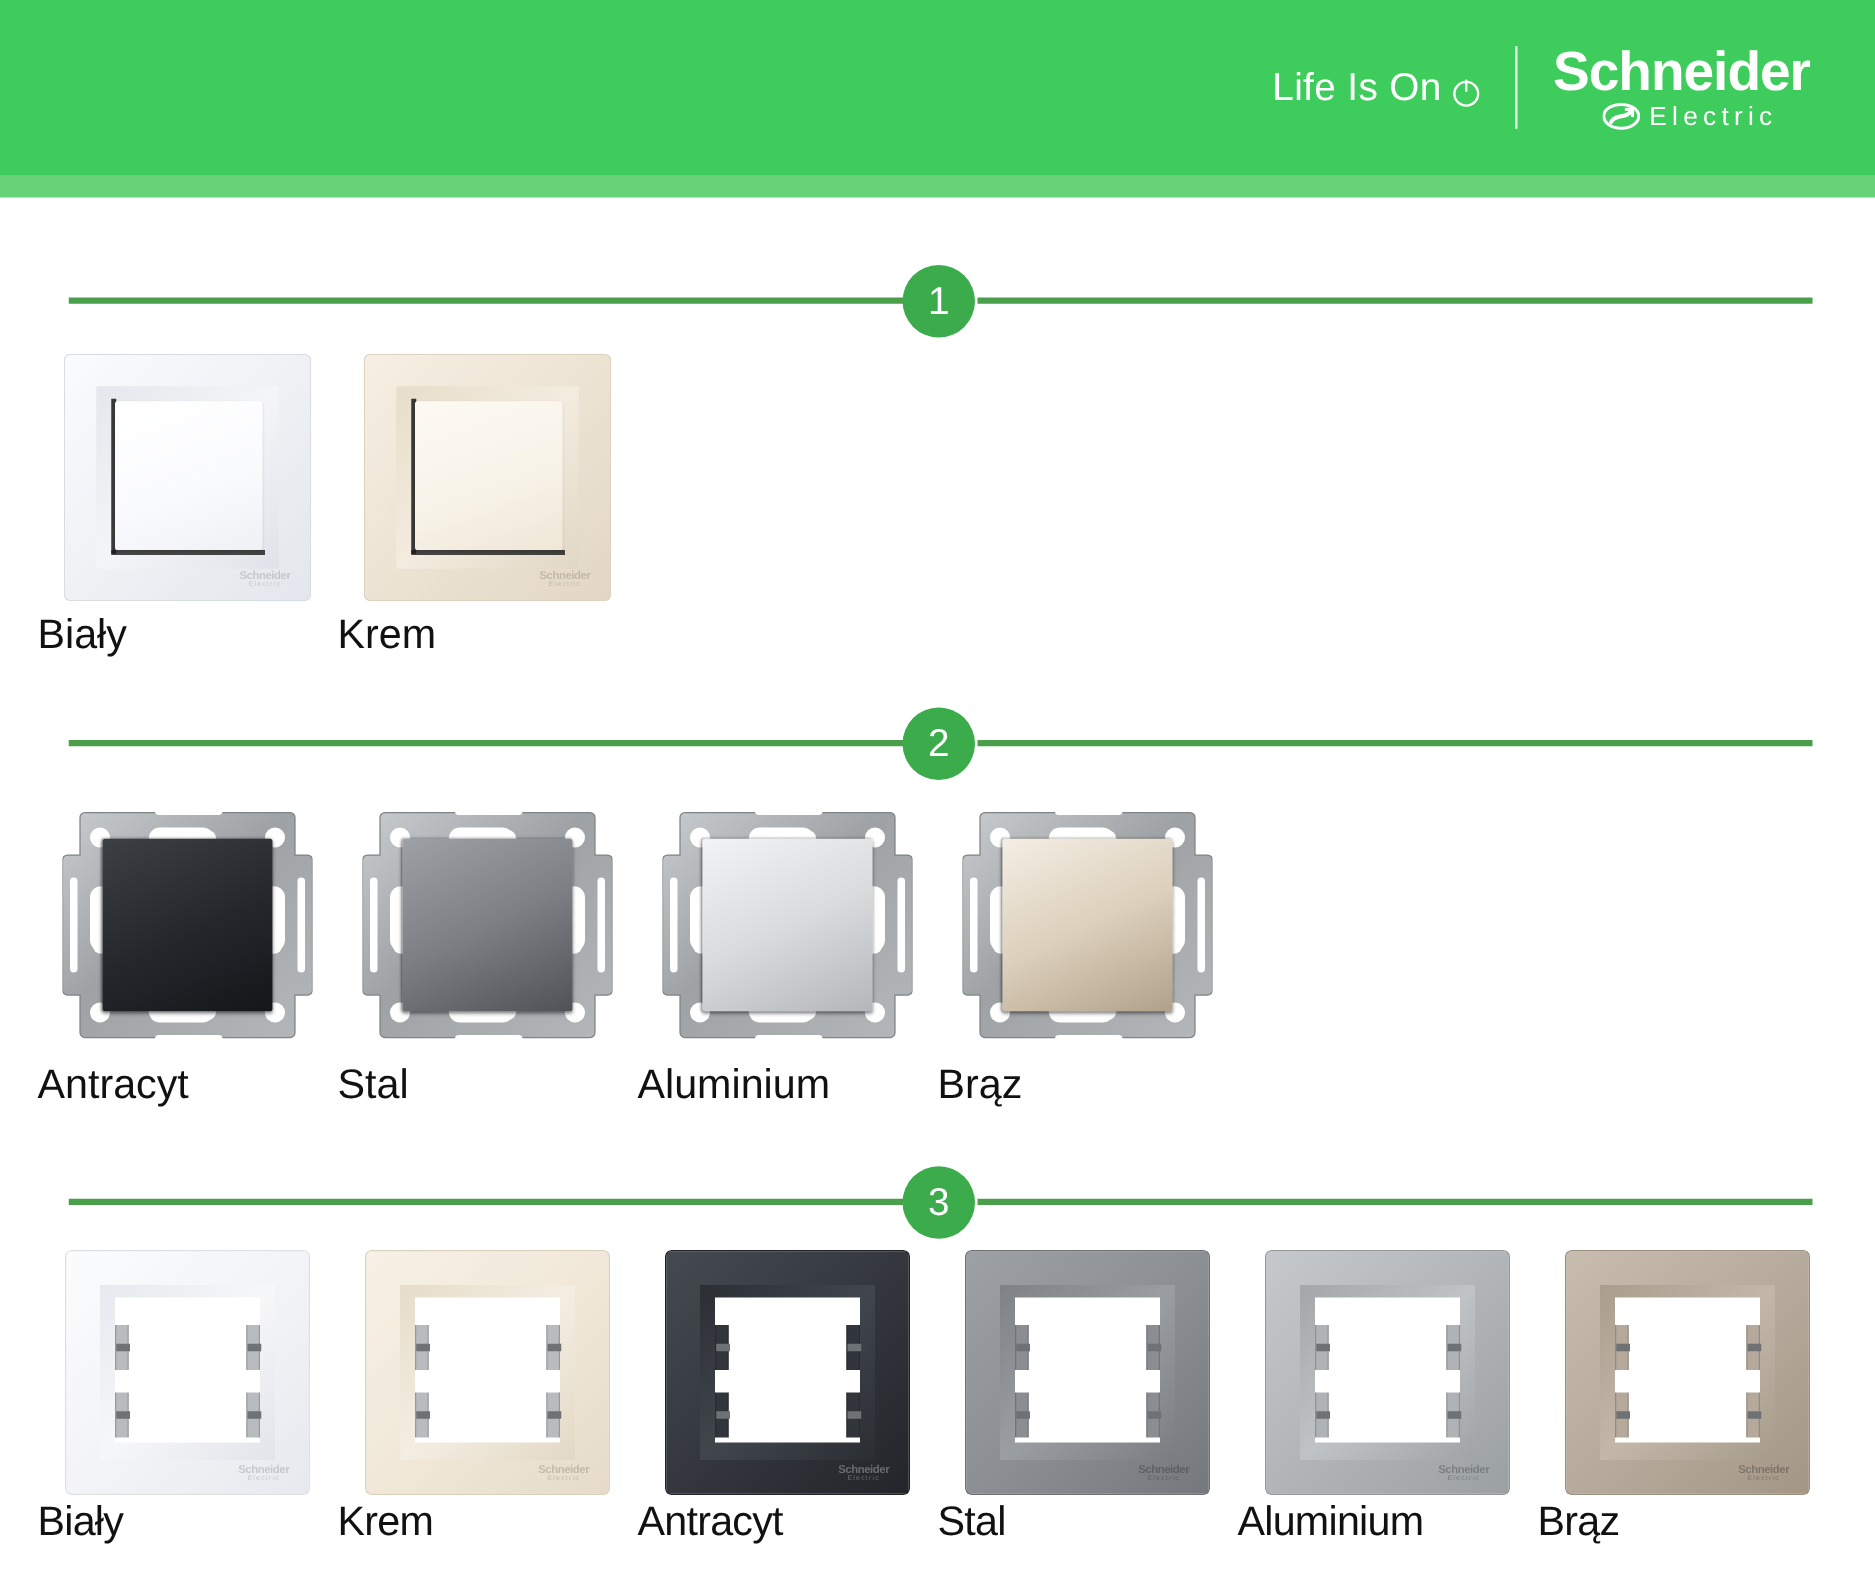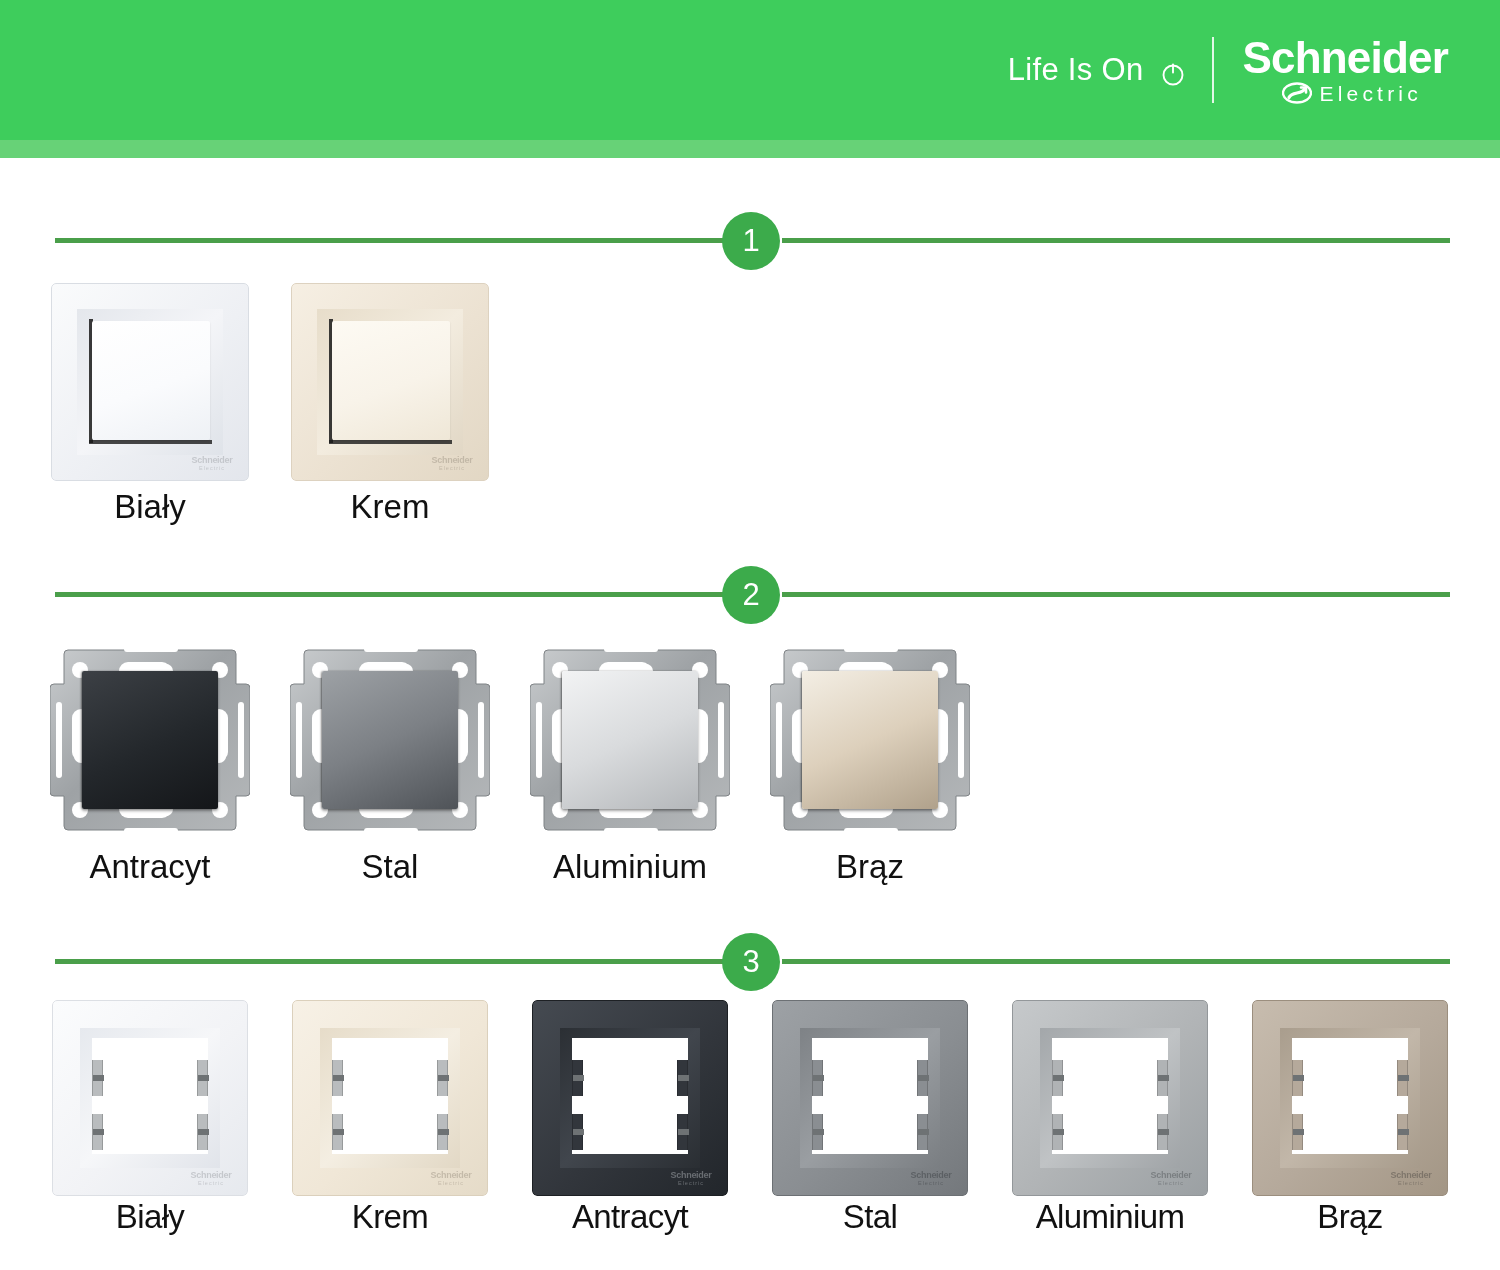--- a/index.html
+++ b/index.html
@@ -14,21 +14,21 @@
   .header-strip {
     position: absolute; left: 0; top: 140px; width: 1500px; height: 18px;
     background: #67d277;
   }
   .brand-block {
     position: absolute; right: 52px; top: 0; height: 140px;
     display: flex; align-items: center; gap: 0;
   }
   .life-is-on {
     color: #ffffff; font-size: 31px; font-weight: 400; letter-spacing: 0.3px;
-    display: flex; align-items: center; gap: 17px; white-space: nowrap;
+    display: flex; align-items: center; gap: 7px; white-space: nowrap;
     padding-right: 26px;
   }
   .power-icon { display: inline-block; width: 26px; height: 26px; position: relative; top: 2px; }
   .brand-divider { width: 2px; height: 66px; background: rgba(255,255,255,0.85); }
   .schneider-logo {
     padding-left: 28px; display: flex; flex-direction: column;
     align-items: flex-start; color: #ffffff;
   }
   .schneider-word {
     font-size: 44px; font-weight: 700; letter-spacing: -0.8px; line-height: 1;
@@ -52,21 +52,21 @@
   .badge {
     position: absolute; left: 722px; top: 0; width: 58px; height: 58px;
     border-radius: 50%; background: #3cab4b; color: #ffffff;
     font-size: 31px; font-weight: 400; line-height: 58px; text-align: center;
   }
 
   
   .row { position: absolute; left: 0; width: 1500px; }
   .cell { position: absolute; top: 0; width: 240px; text-align: center; }
   .cell-label {
-    position: absolute; left: 0; width: 240px; text-align: center;
+    position: absolute; left: 0; width: 240px; text-align: left;
     font-size: 33px; color: #111111; white-space: nowrap;
   }
   .cell-label.narrow { letter-spacing: -0.6px; }
 
   
   .switch-unit {
     position: relative; width: 198px; height: 198px; margin: 0 auto;
     border-radius: 5px; overflow: hidden;
   }
   .switch-frame {

